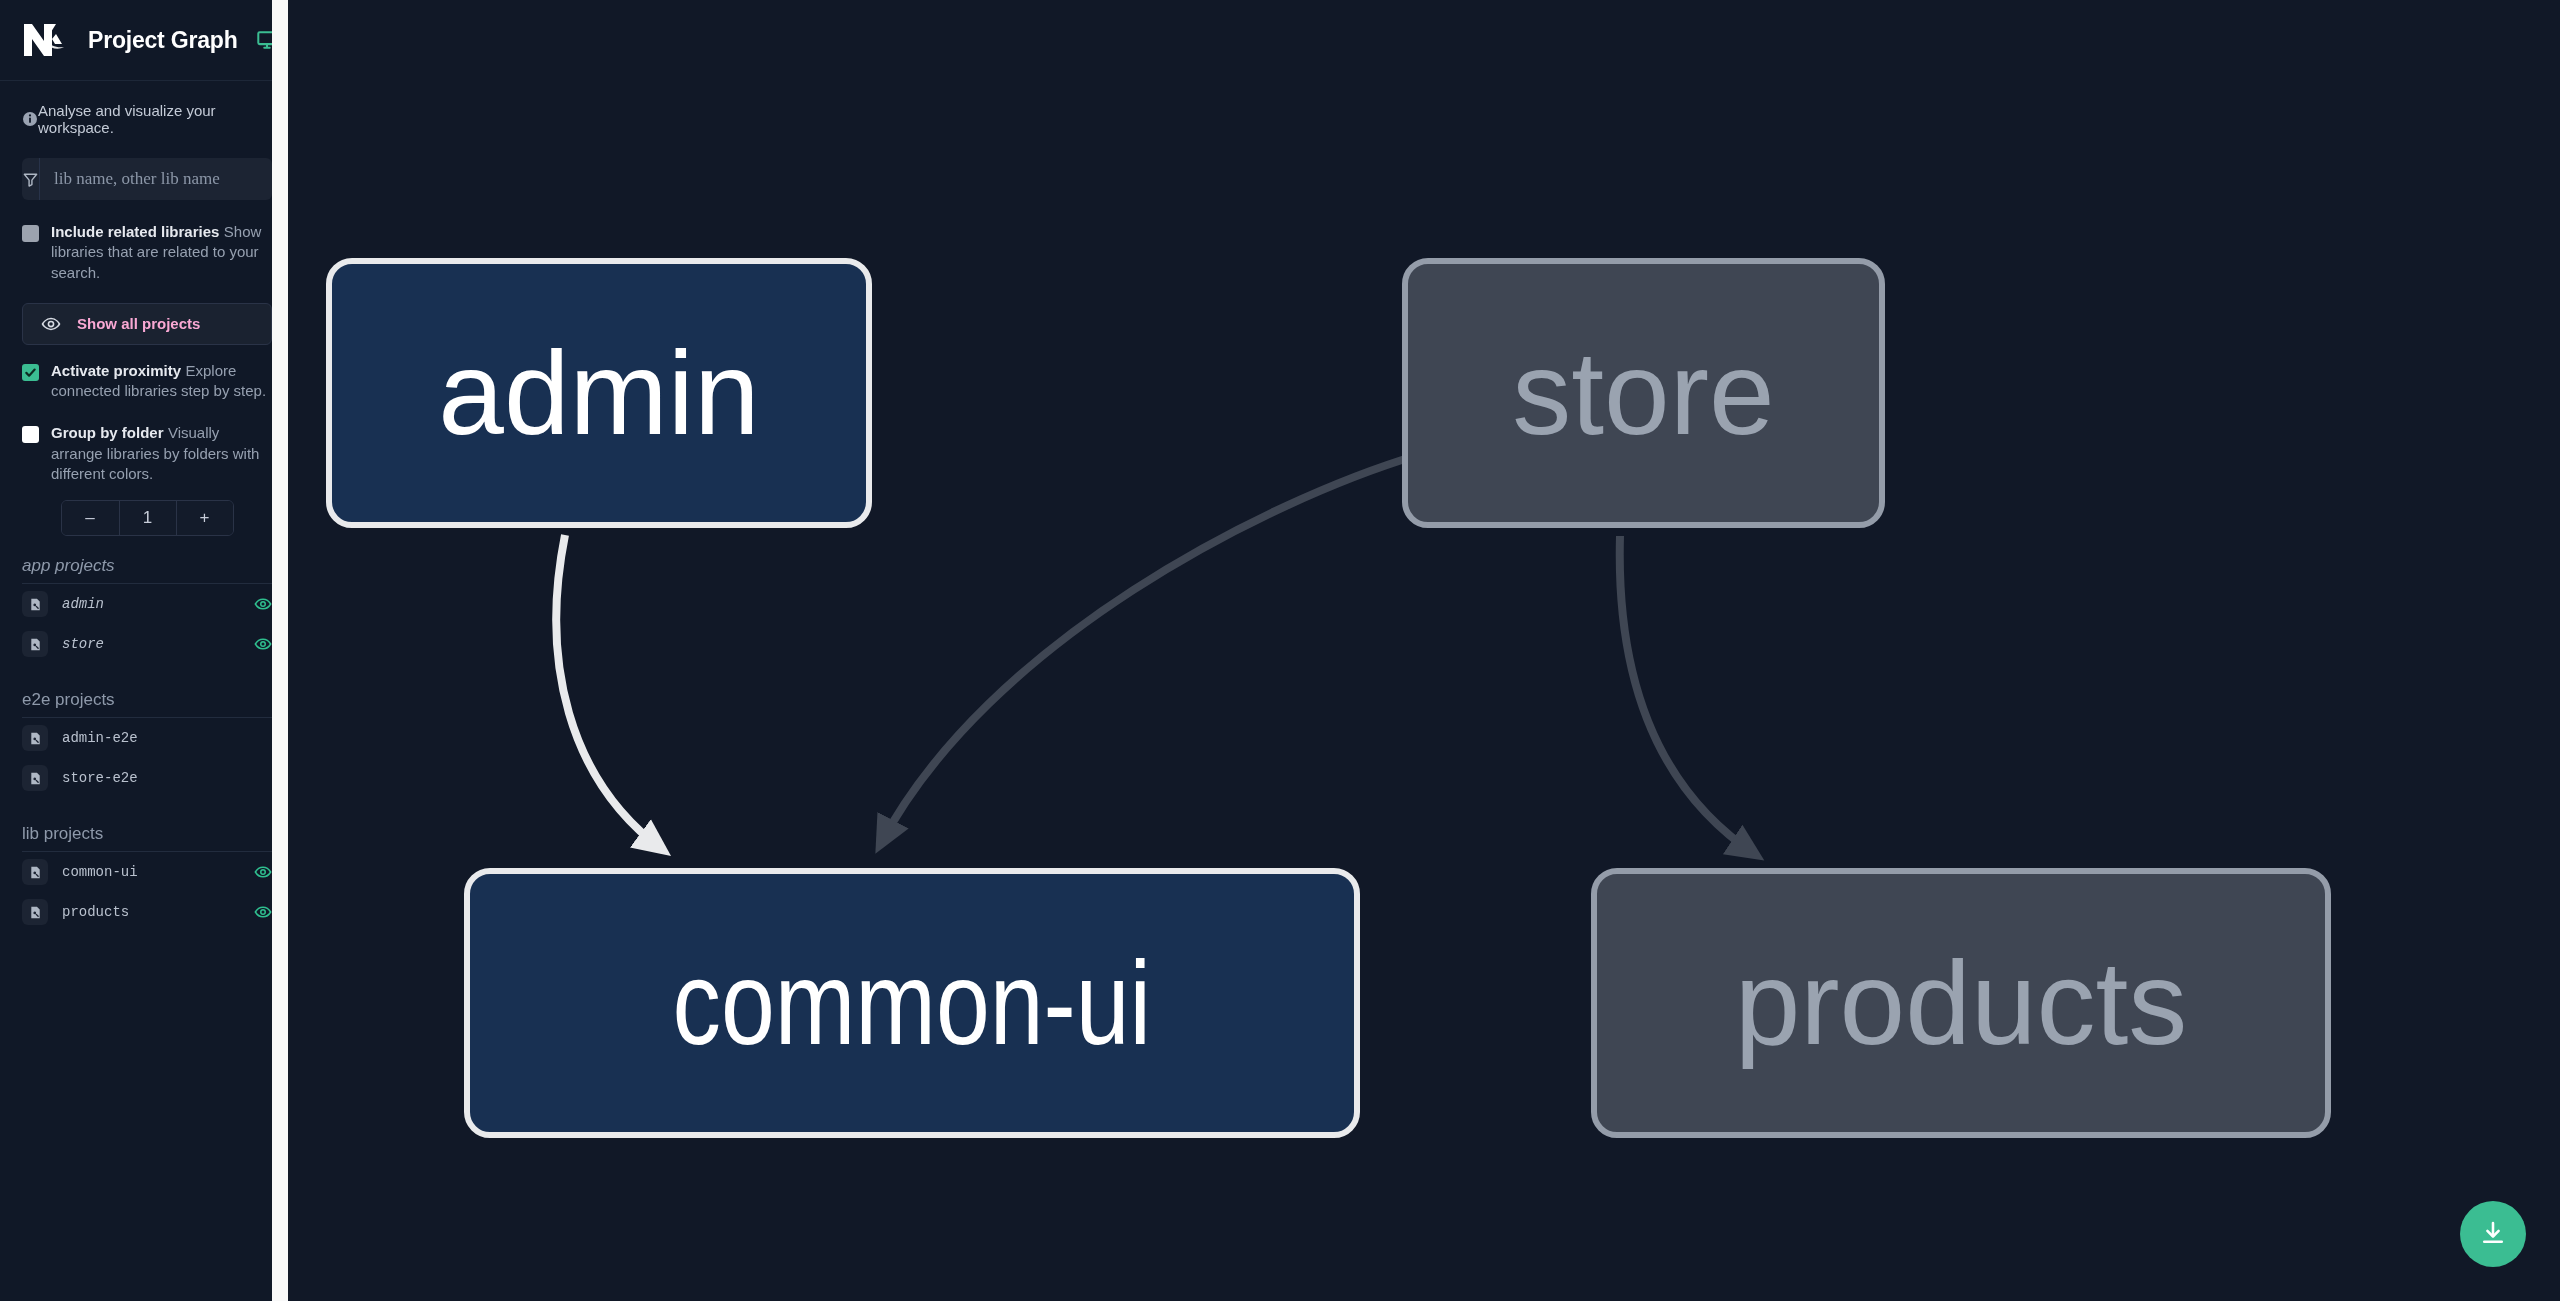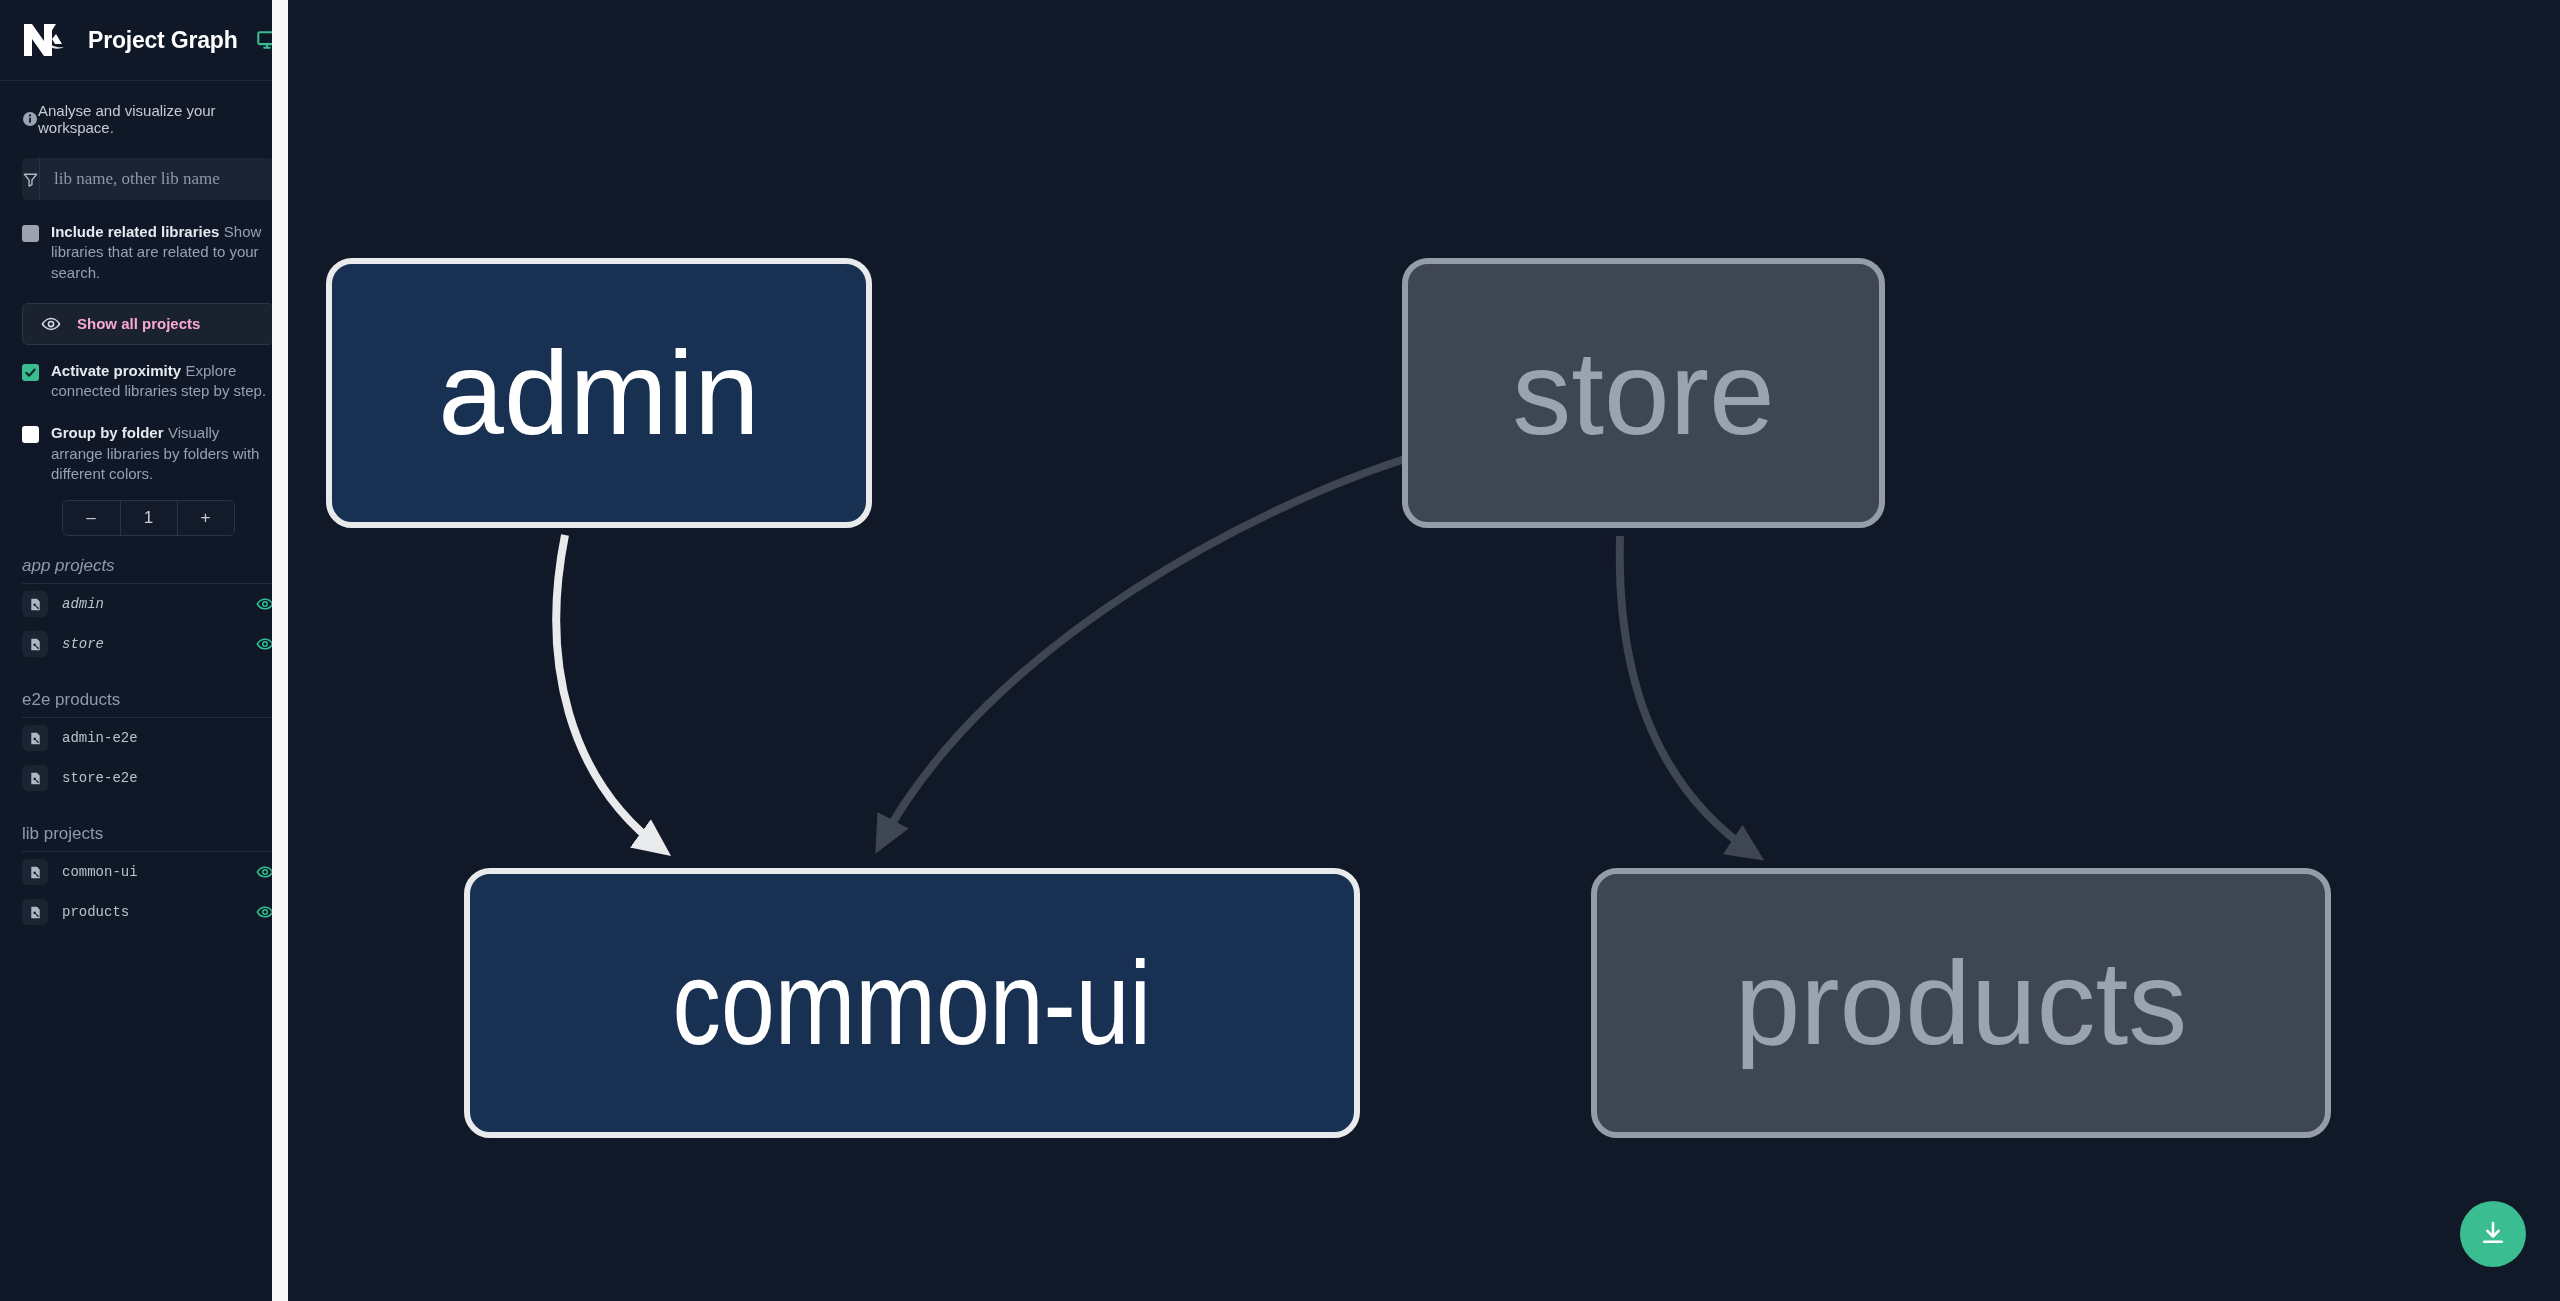--- a/index.html
+++ b/index.html
@@ -17,21 +17,21 @@
     background: #111827;
   }
 
   
   #sidebar {
     position: absolute;
     left: 0; top: 0;
     width: 300px;
     height: 1301px;
     background: #101827;
-    border-right: 4px solid #84cc16;
+    border-right: 6px solid #84cc16;
     overflow: hidden;
   }
   #sidebar-scrollbar {
     position: absolute;
     left: 272px; top: 0;
     width: 16px;
     height: 1301px;
     background: #f8f8f8;
   }
   #sidebar-scrollbar .thumb {
@@ -393,21 +393,21 @@
             <path d="M1.8 12S5.5 5.6 12 5.6 22.2 12 22.2 12 18.5 18.4 12 18.4 1.8 12 1.8 12z"></path>
             <circle cx="12" cy="12" r="3"></circle>
           </svg>
         </span>
       </div>
     </div>
 
     <div class="grp-gap"></div>
 
     <div class="group">
-      <div class="group-title">e2e products</div>
+      <div class="group-title">e2e projects</div>
       <div class="proj-row">
         <span class="proj-ic">
           <svg viewBox="0 0 16 16" fill="none" stroke="#aeb7c4" stroke-width="1.3" aria-hidden="true">
             <path d="M3.5 1.8h6l3 3v9.4h-9z" fill="#aeb7c4" stroke="none"></path>
             <circle cx="7.2" cy="8.4" r="2.1" fill="#1c2433"></circle>
             <path d="M8.8 10l2 2" stroke="#1c2433" stroke-width="1.5" stroke-linecap="round"></path>
           </svg>
         </span>
         <span class="proj-name">admin-e2e</span>
         <span class="proj-eye hidden-eye">

